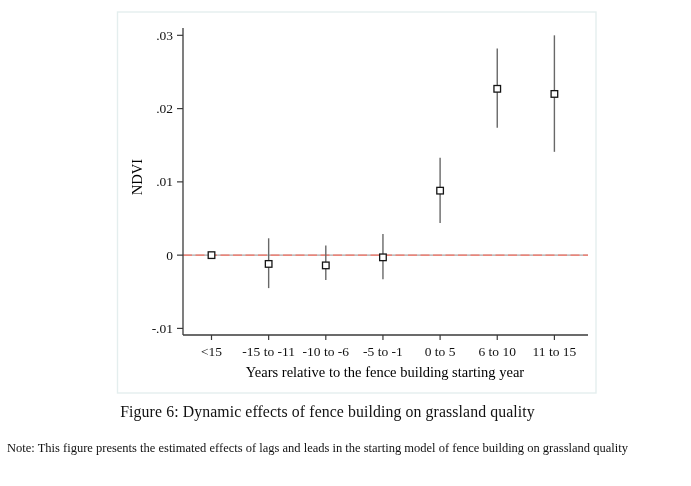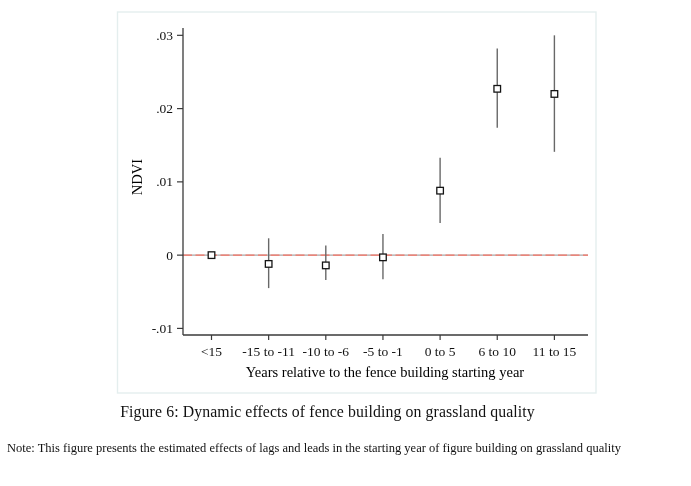--- a/index.html
+++ b/index.html
@@ -101,14 +101,14 @@
         <rect x="551.1" y="90.64272076372316" width="6.6" height="6.6" fill="#ffffff" stroke="#151515" stroke-width="1.3"></rect>
       </g>
     <text id="ylabel" x="142" y="177" text-anchor="middle" font-size="14.5" transform="rotate(-90 142 177)">NDVI</text>
     <text id="xlabel" x="385" y="377" text-anchor="middle" font-size="14.5">Years relative to the fence building starting year</text>
   </svg>
 </div>
 
 <div id="figure-caption">Figure 6: Dynamic effects of fence building on grassland quality</div>
 
 <div id="figure-note">
-  <div class="note-line">Note: This figure presents the estimated effects of lags and leads in the starting year of figure building on grassland quality</div>
+  <div class="note-line">Note: This figure presents the estimated effects of lags and leads in the starting model of fence building on grassland quality</div>
 </div>
 
 </body></html>

